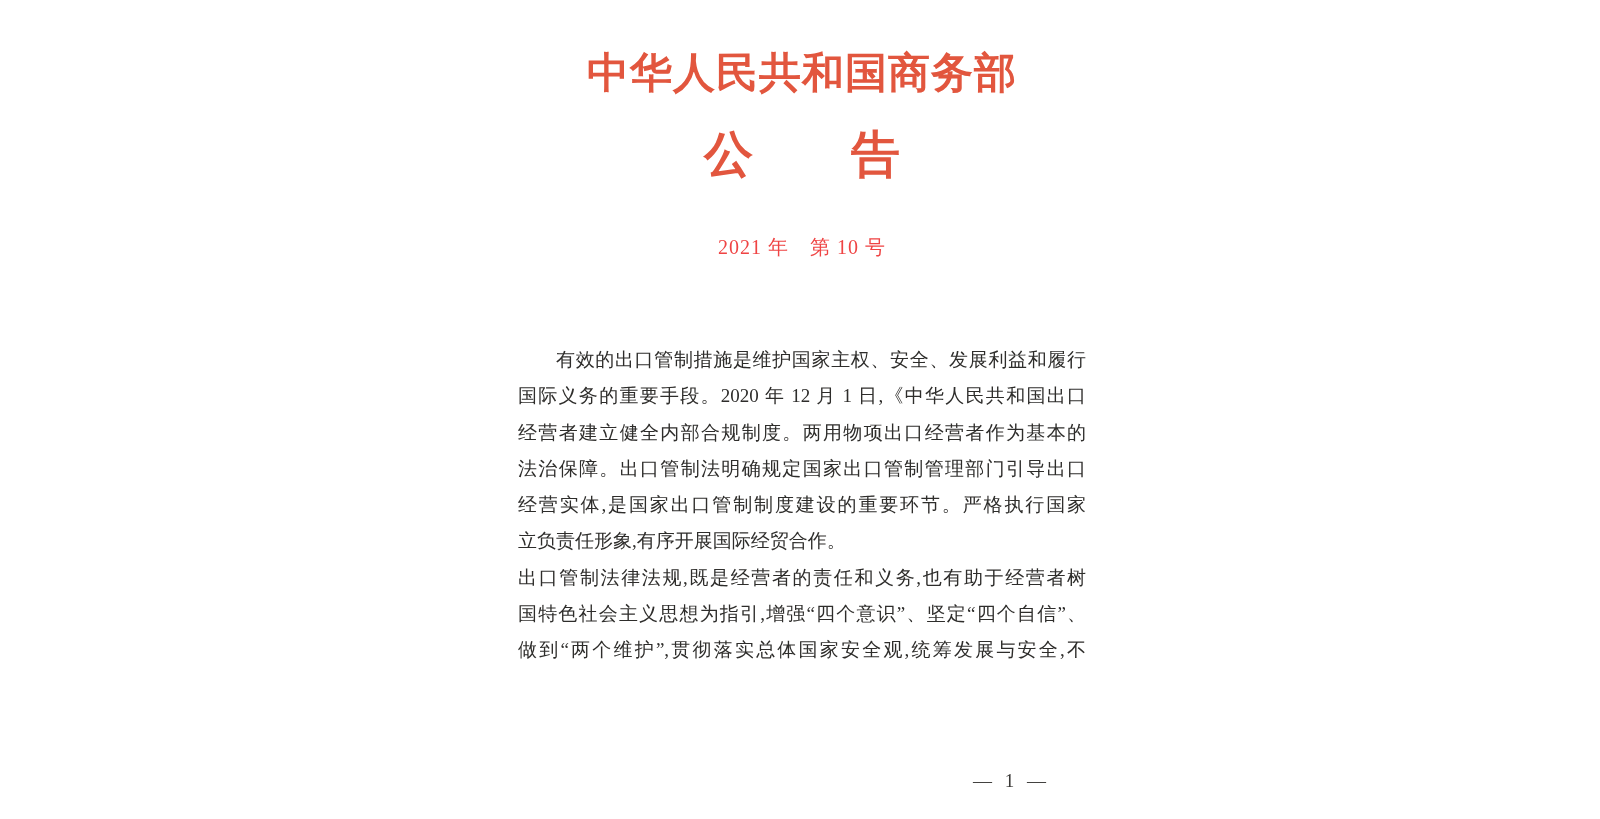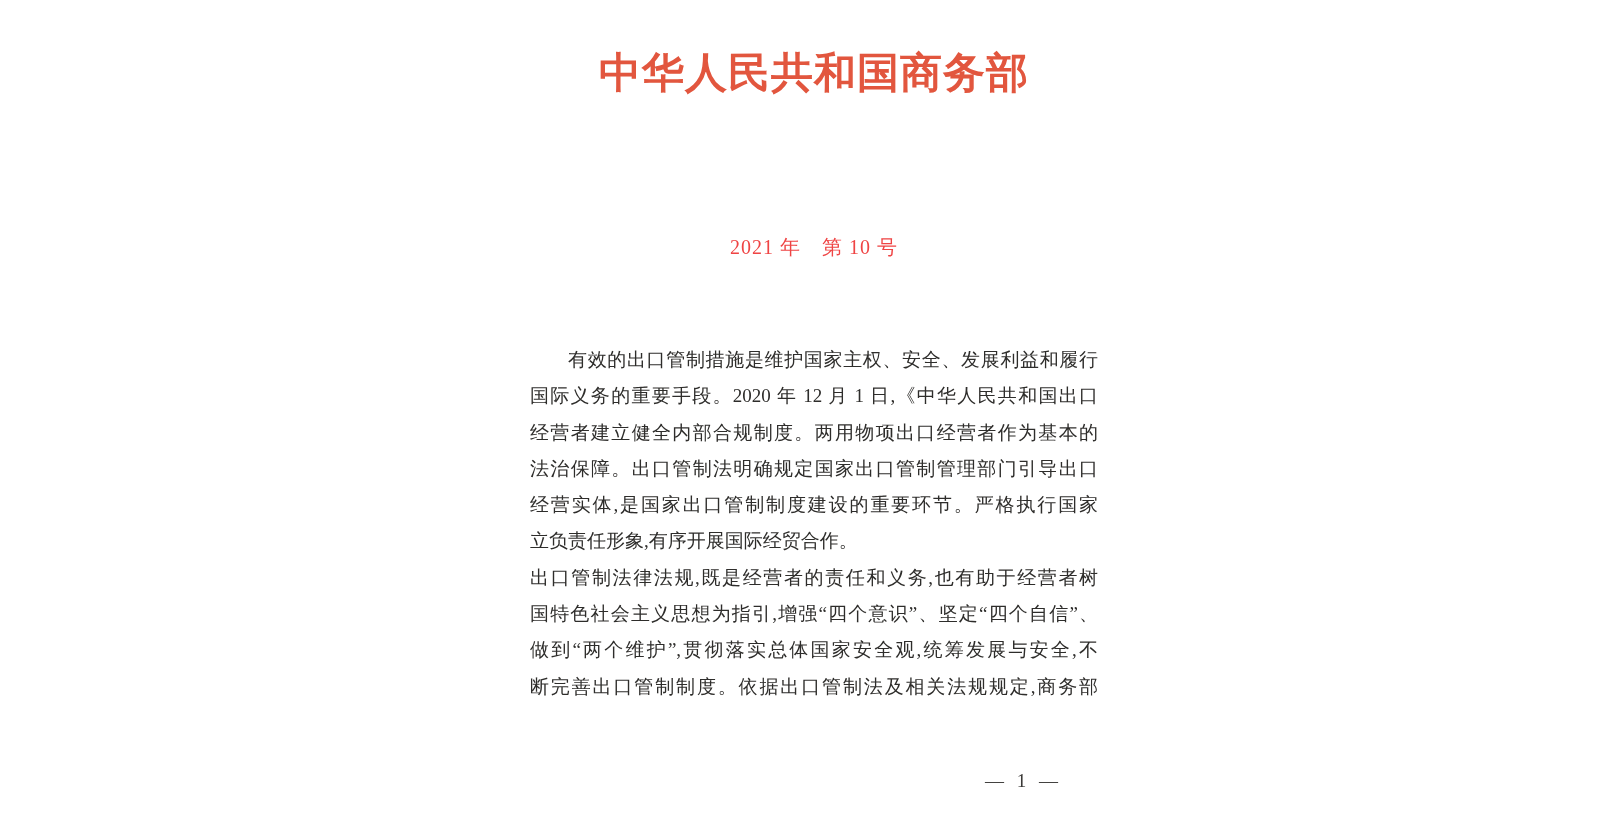--- a/index.html
+++ b/index.html
@@ -14,21 +14,20 @@
     background: #ffffff;
     overflow: hidden;
     font-family: "Liberation Serif", "DejaVu Serif", serif;
   }
   .content {
     position: absolute;
     left: 518px;
     top: 0;
     width: 568px;
     height: 708px;
-    margin-left: 12px;
   }
   .org-title {
     position: absolute;
     left: 0;
     top: 50px;
     width: 100%;
     margin: 0;
     text-align: center;
     font-size: 42px;
     font-weight: bold;
@@ -91,32 +90,32 @@
   }
 </style>
 </head>
 <body>
 
 <div class="page">
   <div class="content">
 
     <h1 class="org-title">中华人民共和国商务部</h1>
 
+    <h2 class="doc-type">公　　告</h2>
 
     <div class="issue-line">2021 年　第 10 号</div>
 
     <div class="body-text">
       <div class="line indent">有效的出口管制措施是维护国家主权、安全、发展利益和履行</div>
       <div class="line">国际义务的重要手段。2020 年 12 月 1 日,《中华人民共和国出口</div>
       <div class="line">经营者建立健全内部合规制度。两用物项出口经营者作为基本的</div>
       <div class="line">法治保障。出口管制法明确规定国家出口管制管理部门引导出口</div>
       <div class="line">经营实体,是国家出口管制制度建设的重要环节。严格执行国家</div>
       <div class="line short">立负责任形象,有序开展国际经贸合作。</div>
       <div class="line">出口管制法律法规,既是经营者的责任和义务,也有助于经营者树</div>
       <div class="line">国特色社会主义思想为指引,增强“四个意识”、坚定“四个自信”、</div>
       <div class="line">做到“两个维护”,贯彻落实总体国家安全观,统筹发展与安全,不</div>
-      <div class="line">断完善出口管制制度。依据出口管制法及相关法规规定,商务部</div>
     </div>
 
     <div class="page-number">— 1 —</div>
 
   </div>
 </div>
 
 </body></html>

